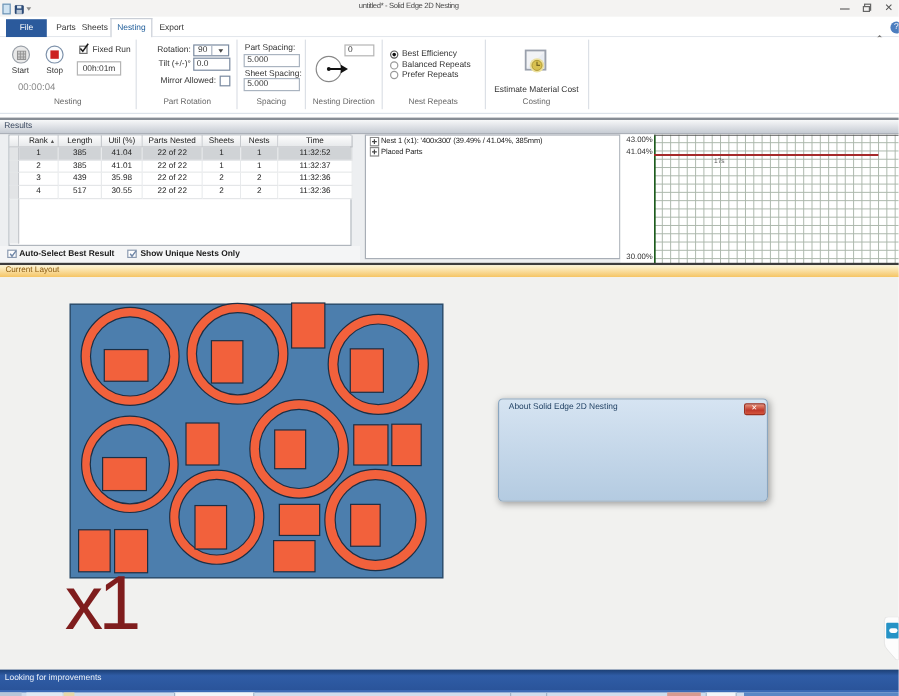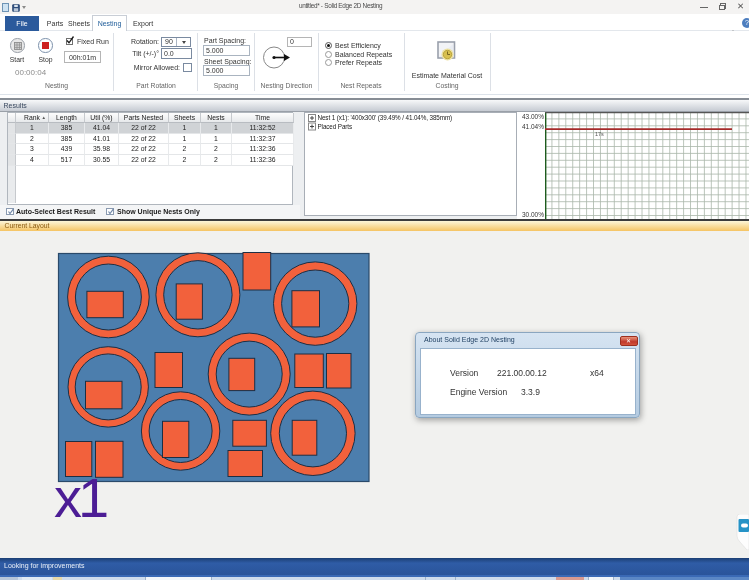--- a/index.html
+++ b/index.html
@@ -294,32 +294,25 @@
         <rect x="155" y="352.5" width="27.5" height="35"></rect>
         <rect x="294.8" y="354" width="28.5" height="33.5"></rect>
         <rect x="326.5" y="353.5" width="24.5" height="34.5"></rect>
         <rect x="65.5" y="441.5" width="26.3" height="35"></rect>
         <rect x="95.5" y="441.3" width="27.5" height="36"></rect>
         <rect x="232.8" y="420.3" width="33.6" height="25.9"></rect>
         <rect x="228" y="450.5" width="34.5" height="26"></rect>
       </g>
     </g>
   </svg>
-  <div class="abs" style="left:54px;top:234px;font-size:56px;color:#4c1d95;letter-spacing:-4px;">x1</div>
+  <div class="abs" style="left:54px;top:234px;font-size:64px;color:#7f1d1d;letter-spacing:-4px;">x1</div>
 
   <div class="abs" style="left:415px;top:101px;width:225px;height:86px;background:linear-gradient(#d6e4f2,#b4cbe1);border:1px solid #8aa6c0;border-radius:4px;box-shadow:1px 2px 6px rgba(0,0,0,0.35);">
     <div class="abs" style="left:8px;top:2.5px;font-size:7px;color:#1b3c5f;">About Solid Edge 2D Nesting</div>
     <div class="abs" style="left:203.5px;top:2.5px;width:18px;height:10px;background:linear-gradient(#e8927a,#c0392b 60%,#d4543c);border:1px solid #9c2f1f;border-radius:2px;color:#fff;font-size:6px;text-align:center;line-height:9px;">✕</div>
-    <div class="abs" style="left:4px;top:15px;width:216px;height:66.5px;background:#fff;border:1px solid #98b2cc;">
-      <div class="abs" style="left:29px;top:19px;font-size:8.5px;color:#333;">Version</div>
-      <div class="abs" style="left:76px;top:19px;font-size:8.5px;color:#333;">221.00.00.12</div>
-      <div class="abs" style="left:169px;top:19px;font-size:8.5px;color:#333;">x64</div>
-      <div class="abs" style="left:29px;top:38px;font-size:8.5px;color:#333;">Engine Version</div>
-      <div class="abs" style="left:100px;top:38px;font-size:8.5px;color:#333;">3.3.9</div>
-    </div>
   </div>
 
   <svg class="abs" style="left:734px;top:283px;" width="15" height="36">
     <path d="M3 3 Q3 0 6 0 L15 0 L15 36 L13 36 L6 28 Q3 25 3 22 Z" fill="#fdfdfd" stroke="#d8d8d8" stroke-width="0.5"></path>
     <rect x="4.5" y="5" width="10.5" height="13" fill="#2693c6" rx="1"></rect>
     <rect x="7" y="9.5" width="7" height="4" rx="2" fill="#fff"></rect>
   </svg>
 </div>
 
 <div class="abs" style="left:0;top:558px;width:749px;height:17px;background:linear-gradient(#1c3f74,#2f5ca6 30%,#2a549a);">

